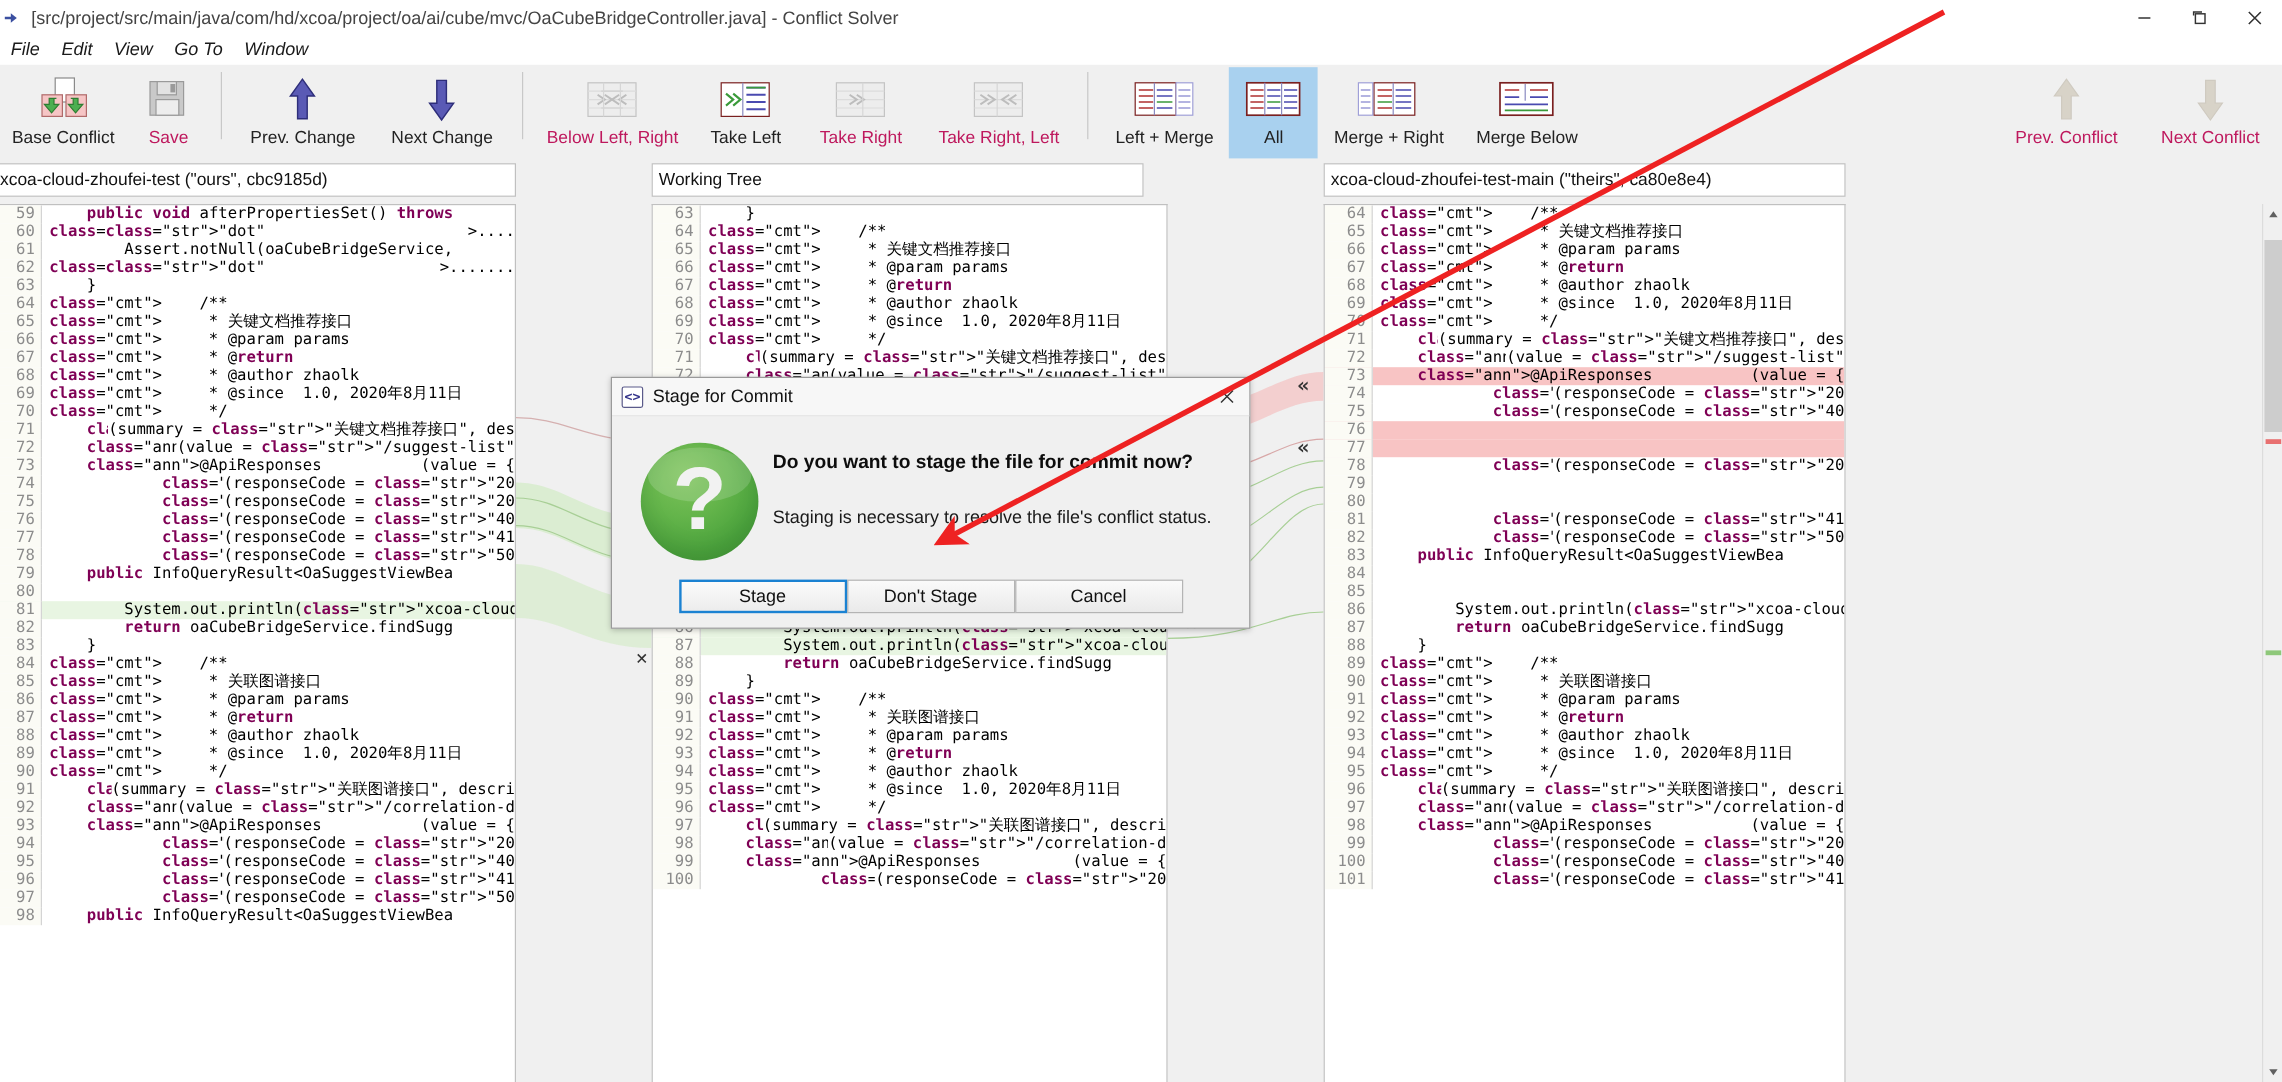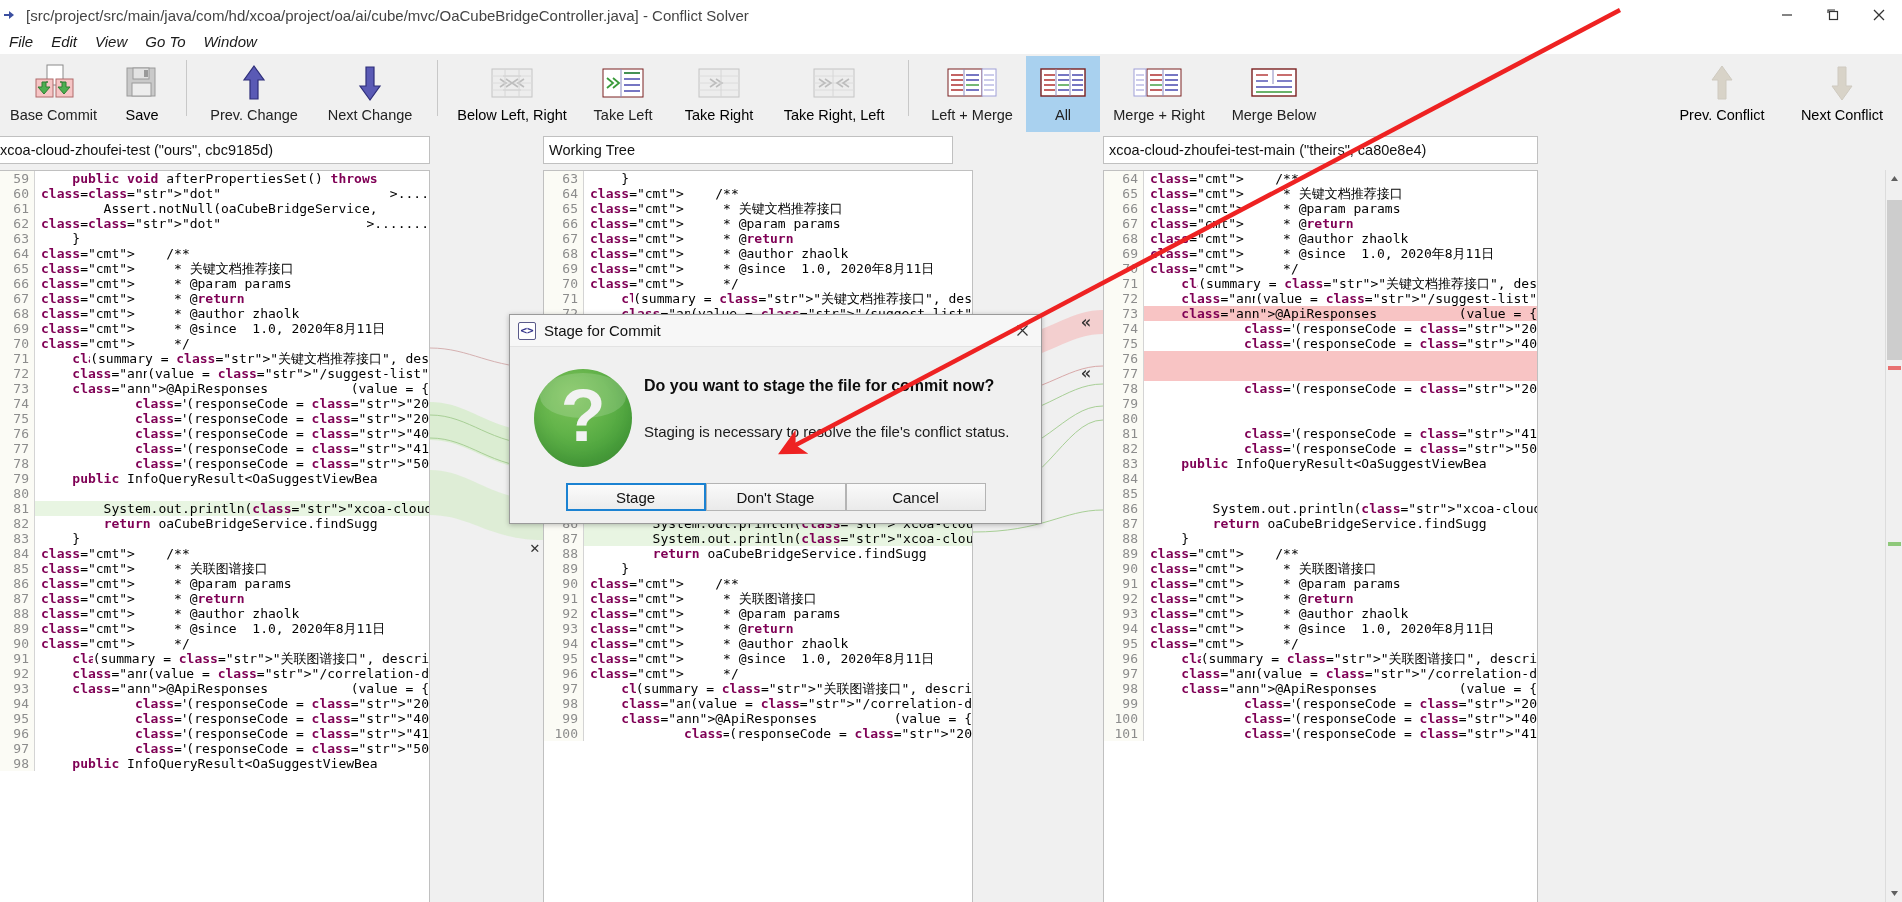--- a/index.html
+++ b/index.html
@@ -51,21 +51,21 @@
     background: #f0f0f0;
     display: flex; align-items: flex-start;
   }
   .tb-btn {
     height: 76px; display: flex; flex-direction: column; align-items: center;
     justify-content: flex-start; padding: 6px 10px 0 10px; min-width: 60px;
   }
   .tb-btn.sel { background: #a9d1ef; }
   .tb-ico { height: 42px; display: flex; align-items: center; justify-content: center; }
   .tb-label { font-size: 14.5px; color: #222; margin-top: 3px; white-space: nowrap; }
-  .tb-btn.disabled .tb-label { color: #000000; }
+  .tb-btn.disabled .tb-label { color: #be185d; }
   .tb-sep { width: 1px; height: 56px; background: #c8c8c8; margin: 4px 9px 0 9px; }
   .tb-spacer { flex: 1 1 auto; }
 
   
   .panels-header { position: absolute; left: 0; top: 136px; width: 1902px; height: 30px; }
   .ph {
     position: absolute; top: 0; height: 28px; background: #ffffff;
     border: 1px solid #c0c0c0; display: flex; align-items: center;
     padding-left: 5px; font-size: 14.5px; color: #111; white-space: nowrap; overflow: hidden;
   }
@@ -230,21 +230,21 @@
     <div class="tb-btn" style="min-width:96px">
       <div class="tb-ico">
         <svg width="42" height="40" viewBox="0 0 42 40">
           <rect x="14" y="2" width="16" height="20" fill="#fff" stroke="#8a8a8a"></rect>
           <rect x="3" y="16" width="17" height="18" fill="#f6c5c5" stroke="#b06a6a"></rect>
           <rect x="23" y="16" width="17" height="18" fill="#f6c5c5" stroke="#b06a6a"></rect>
           <path d="M15 19 L9 19 L9 24 L5 24 L11 31 L17 24 L13 24 L13 19 Z" fill="#4caf50" stroke="#2e7d32"></path>
           <path d="M27 19 L33 19 L33 24 L37 24 L31 31 L25 24 L29 24 L29 19 Z" fill="#4caf50" stroke="#2e7d32"></path>
         </svg>
       </div>
-      <div class="tb-label">Base Commit</div>
+      <div class="tb-label">Base Conflict</div>
     </div>
 
     <div class="tb-btn disabled" style="min-width:70px">
       <div class="tb-ico">
         <svg width="40" height="40" viewBox="0 0 40 40">
           <rect x="5" y="5" width="28" height="28" fill="#c9c9c9" stroke="#9a9a9a"></rect>
           <rect x="11" y="5" width="16" height="11" fill="#e2e2e2" stroke="#9a9a9a"></rect>
           <rect x="10" y="20" width="19" height="13" fill="#ededed" stroke="#9a9a9a"></rect>
           <rect x="22" y="7" width="4" height="7" fill="#9a9a9a"></rect>
         </svg>

